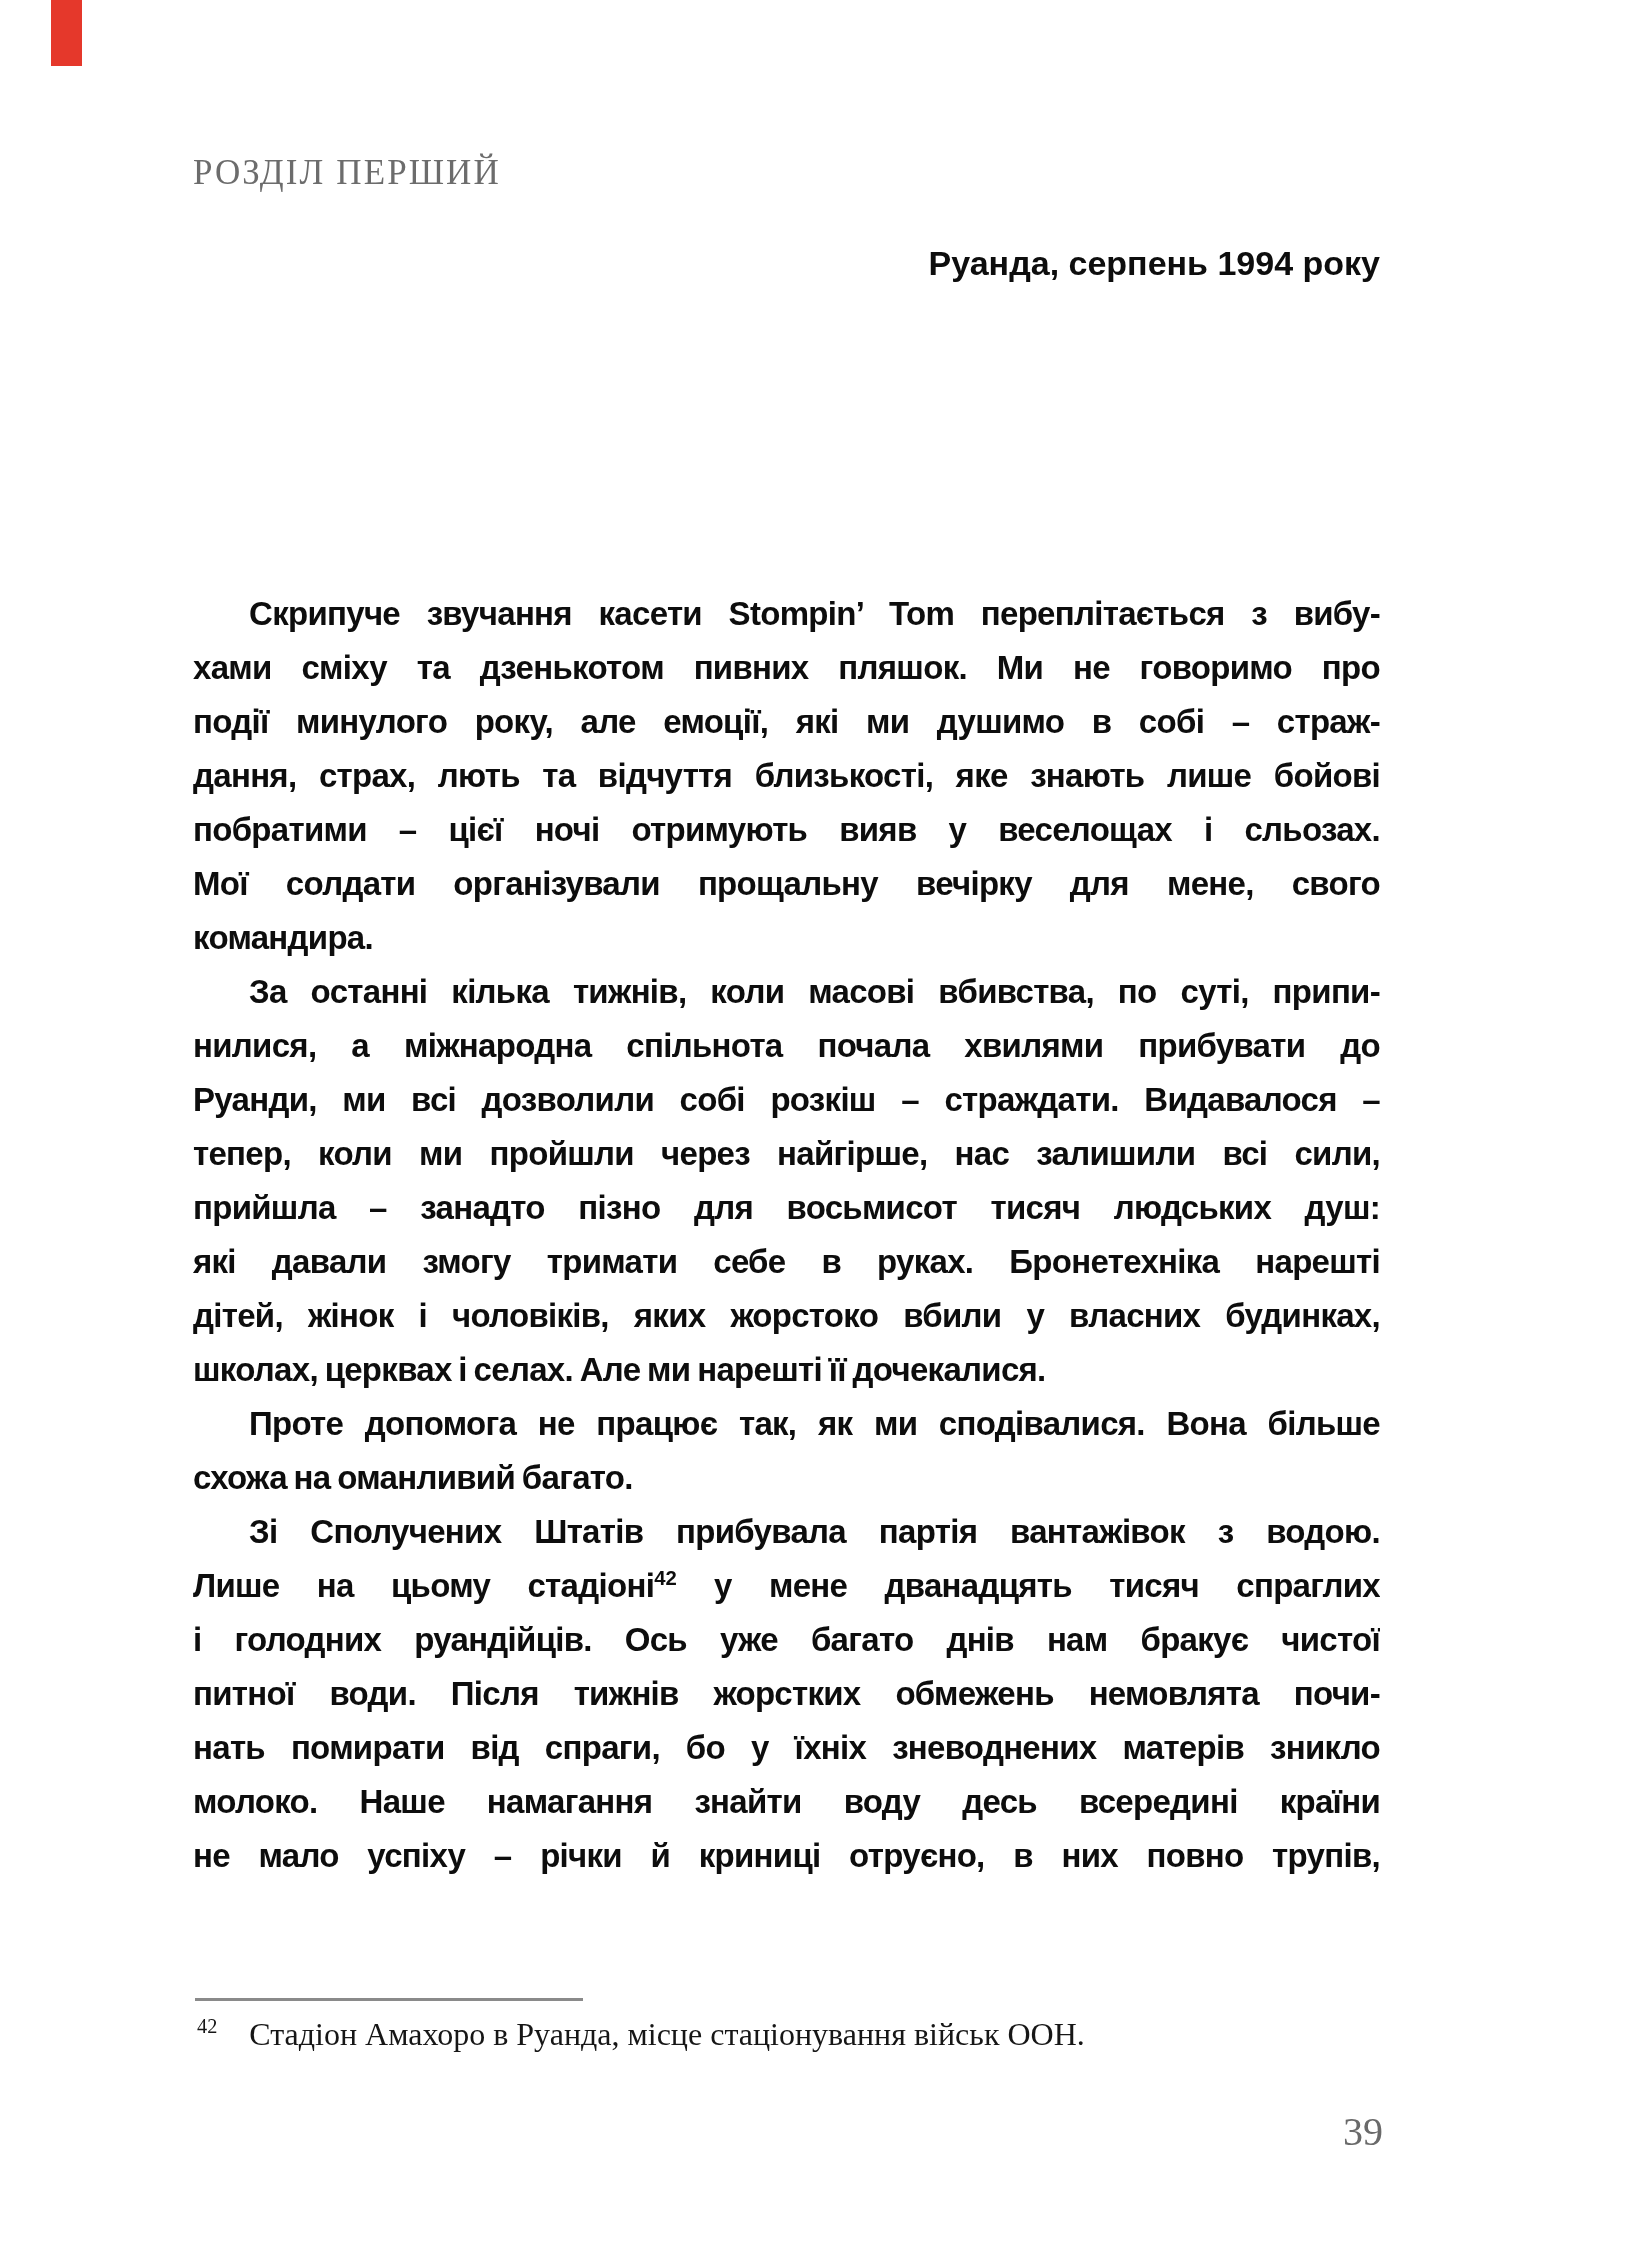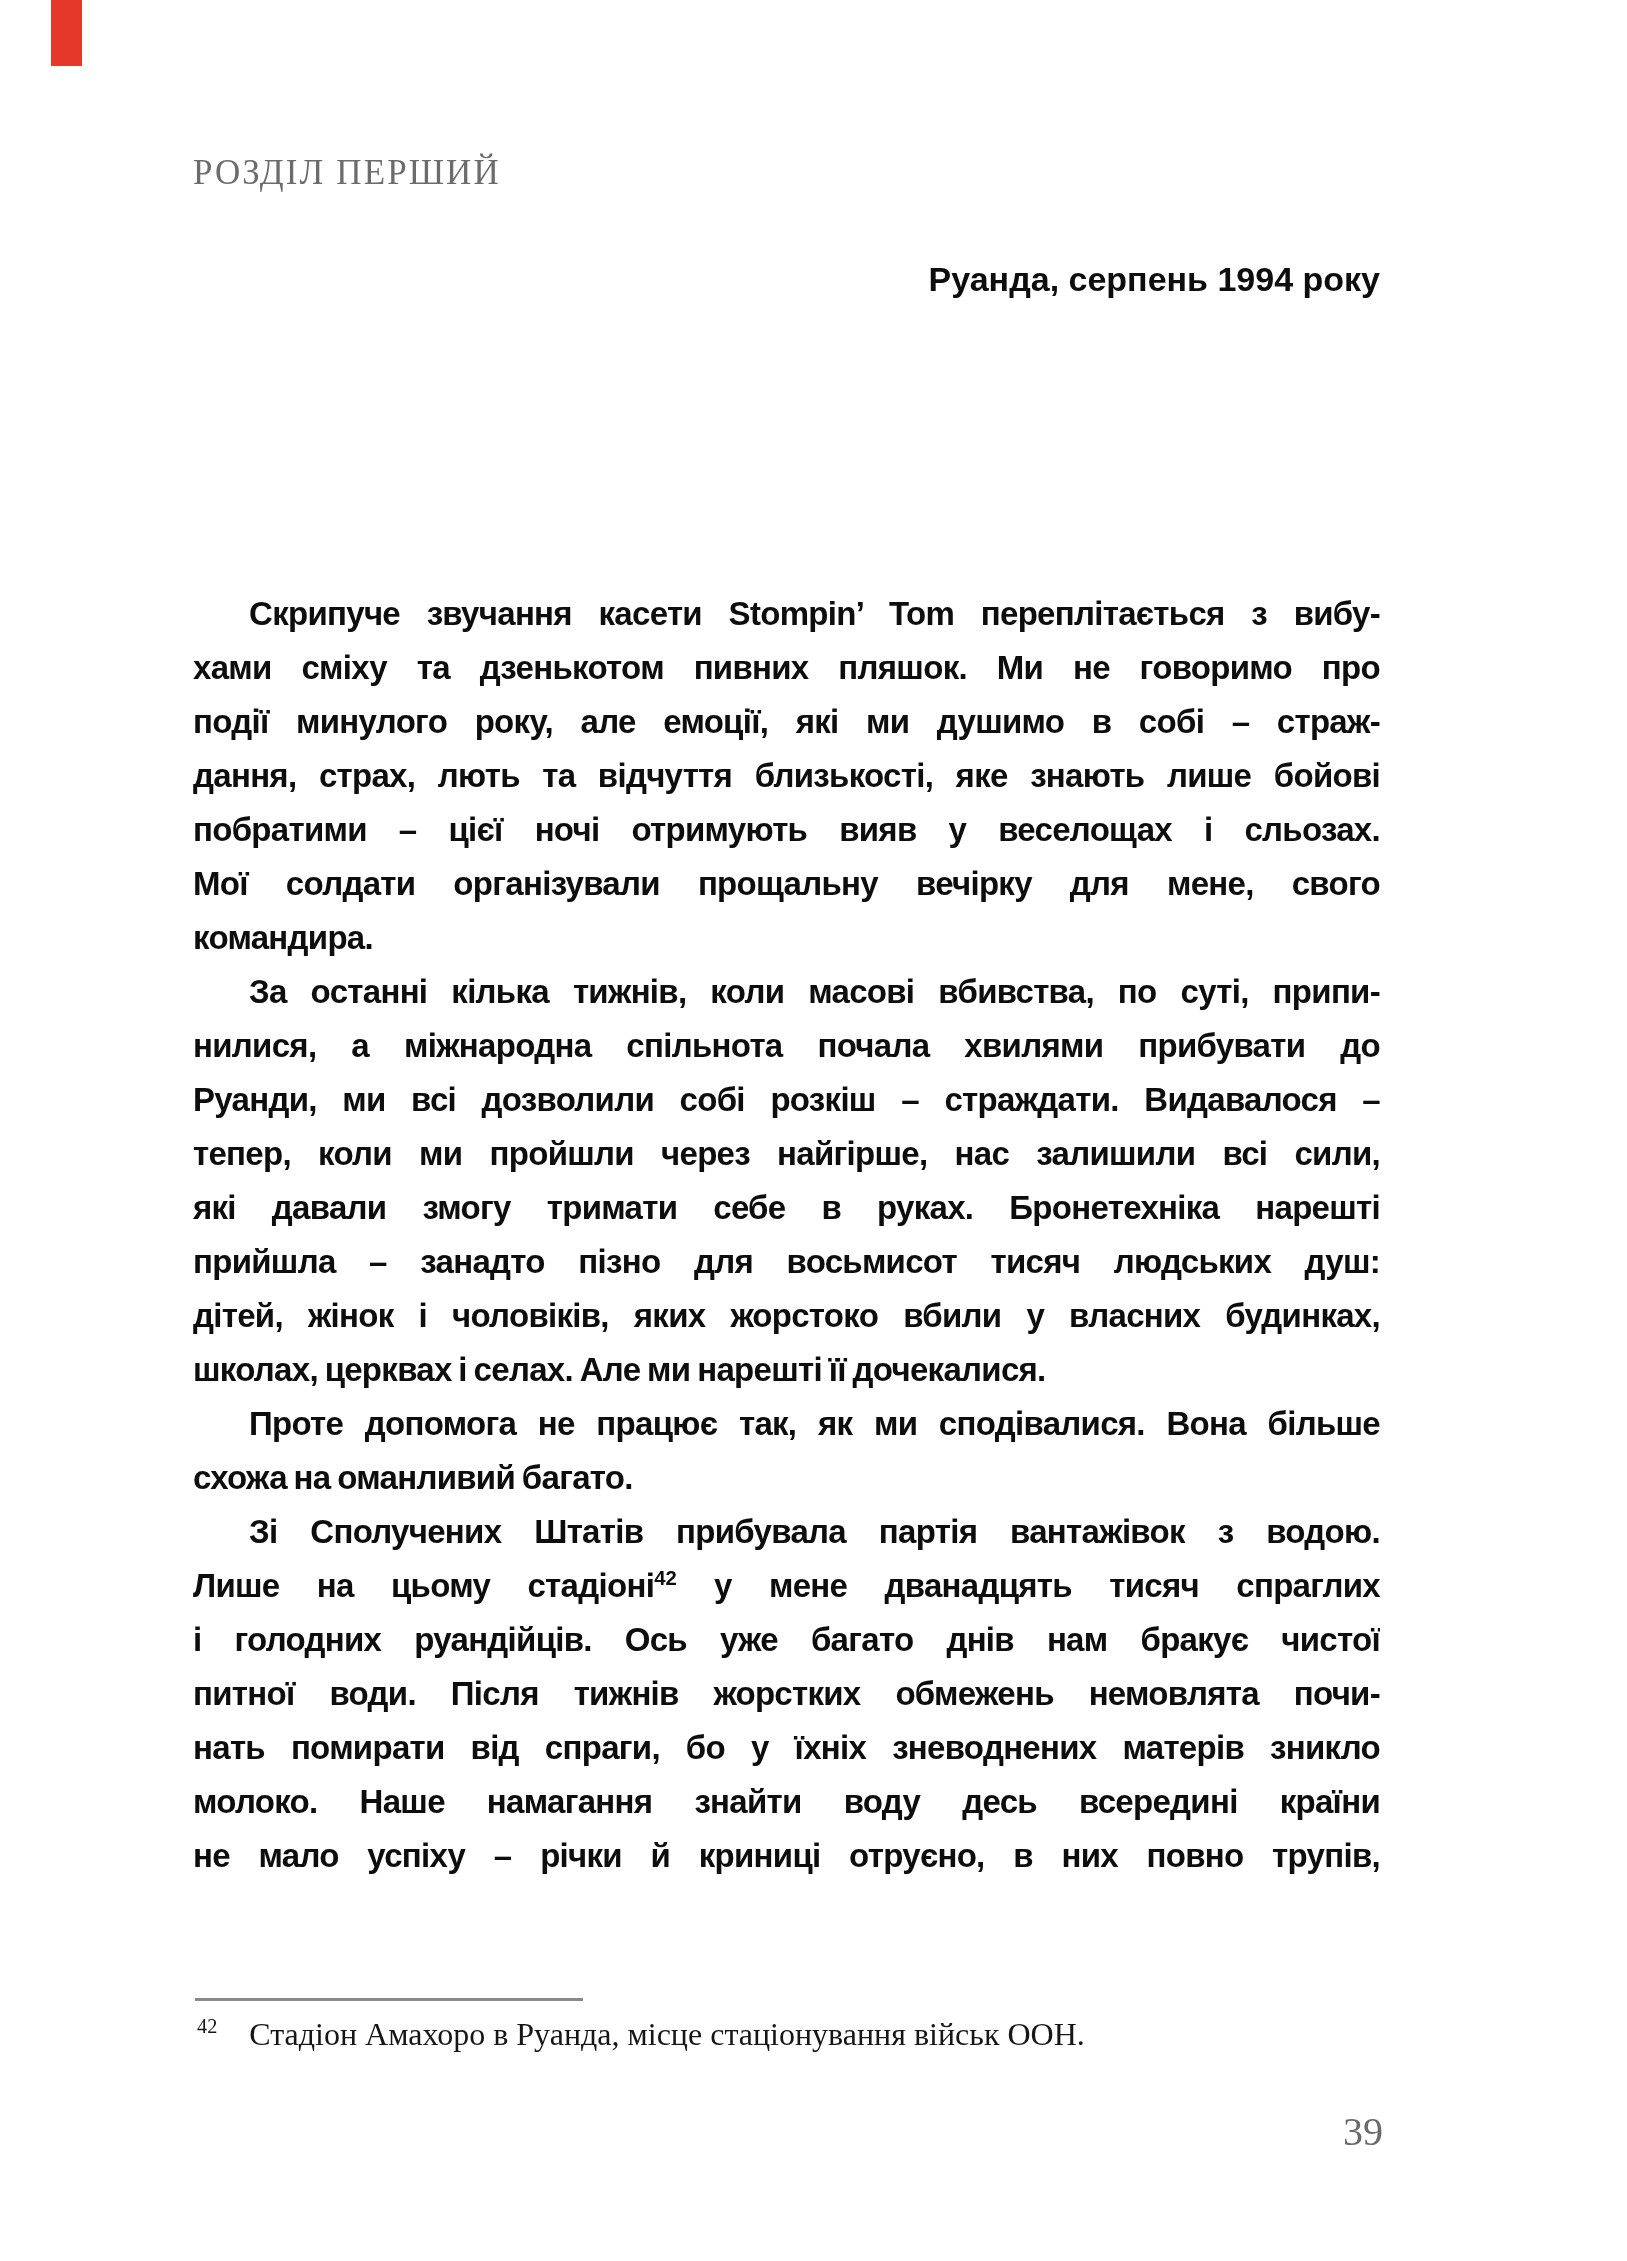--- a/index.html
+++ b/index.html
@@ -21,21 +21,21 @@
     position:absolute;
     left:193px; top:153px;
     font-family:"Liberation Serif","DejaVu Serif",serif;
     font-size:35px;
     letter-spacing:2.1px;
     color:#6c6c6c;
     white-space:nowrap;
   }
   .dateline{
     position:absolute;
-    left:193px; top:260px;
+    left:193px; top:244px;
     width:1187px;
     text-align:right;
     font-weight:bold;
     font-size:34px;
     color:#0d0d0d;
     white-space:nowrap;
   }
   .epigraph{
     position:absolute;
     left:248px; top:341px;
@@ -119,22 +119,22 @@
       <div class="bline">хами сміху та дзенькотом пивних пляшок. Ми не говоримо про</div>
       <div class="bline">події минулого року, але емоції, які ми душимо в собі – страж-</div>
       <div class="bline">дання, страх, лють та відчуття близькості, яке знають лише бойові</div>
       <div class="bline">побратими – цієї ночі отримують вияв у веселощах і сльозах.</div>
       <div class="bline">Мої солдати організували прощальну вечірку для мене, свого</div>
       <div class="bline nojust">командира.</div>
       <div class="bline indent">За останні кілька тижнів, коли масові вбивства, по суті, припи-</div>
       <div class="bline">нилися, а міжнародна спільнота почала хвилями прибувати до</div>
       <div class="bline">Руанди, ми всі дозволили собі розкіш – страждати. Видавалося –</div>
       <div class="bline">тепер, коли ми пройшли через найгірше, нас залишили всі сили,</div>
+      <div class="bline">прийшла – занадто пізно для восьмисот тисяч людських душ:</div>
       <div class="bline">які давали змогу тримати себе в руках. Бронетехніка нарешті</div>
-      <div class="bline">прийшла – занадто пізно для восьмисот тисяч людських душ:</div>
       <div class="bline">дітей, жінок і чоловіків, яких жорстоко вбили у власних будинках,</div>
       <div class="bline nojust">школах, церквах і селах. Але ми нарешті її дочекалися.</div>
       <div class="bline indent">Проте допомога не працює так, як ми сподівалися. Вона більше</div>
       <div class="bline nojust">схожа на оманливий багато.</div>
       <div class="bline indent">Зі Сполучених Штатів прибувала партія вантажівок з водою.</div>
       <div class="bline">Лише на цьому стадіоні<sup>42</sup> у мене дванадцять тисяч спраглих</div>
       <div class="bline">і голодних руандійців. Ось уже багато днів нам бракує чистої</div>
       <div class="bline">питної води. Після тижнів жорстких обмежень немовлята почи-</div>
       <div class="bline">нать помирати від спраги, бо у їхніх зневоднених матерів зникло</div>
       <div class="bline">молоко. Наше намагання знайти воду десь всередині країни</div>

